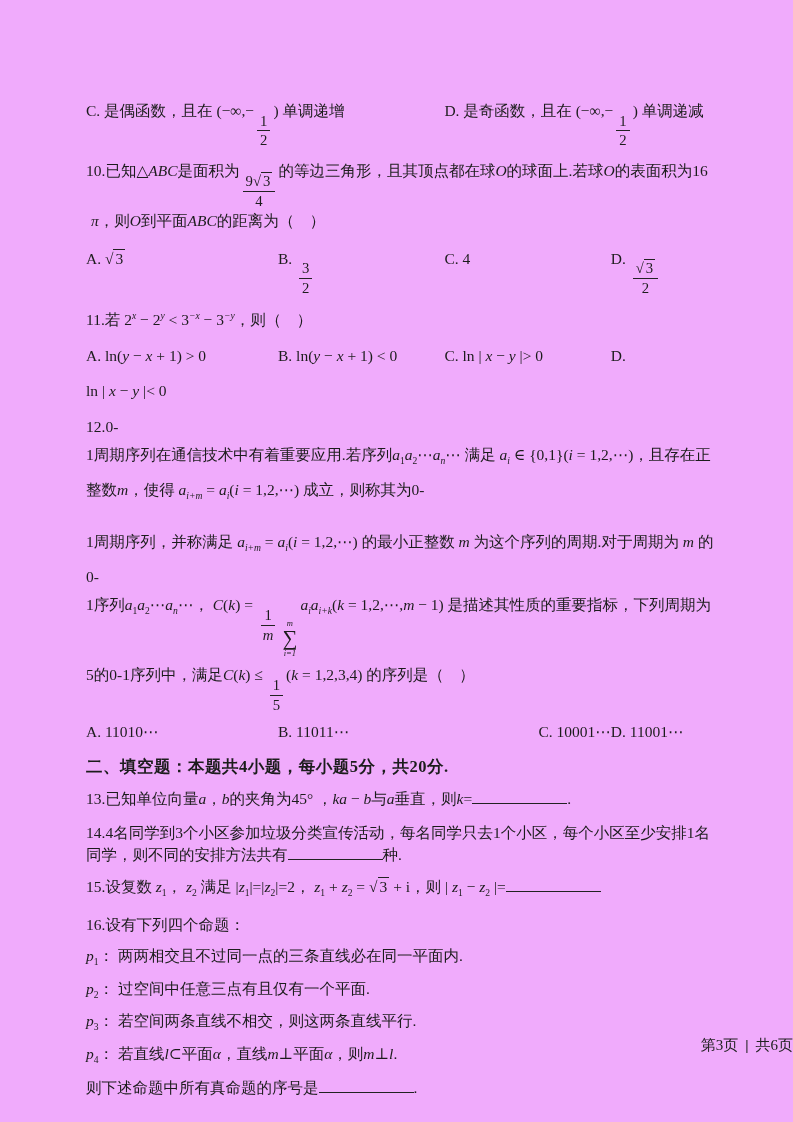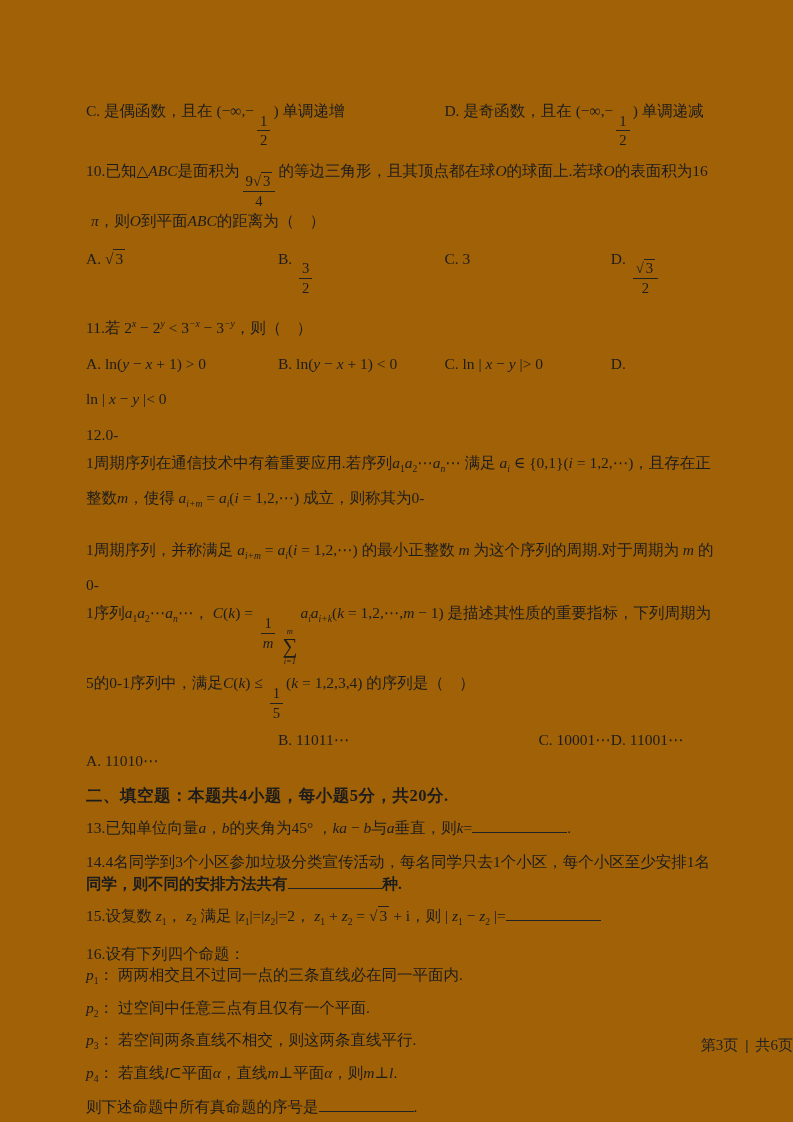--- a/index.html
+++ b/index.html
@@ -5,21 +5,21 @@
   * { box-sizing: border-box; }
   html,body { margin:0; padding:0; }
   body {
     width: 793px; height: 1122px;
     background: #ffffff;
     font-family: "Liberation Serif", "DejaVu Serif", serif;
     color: #1c1c1c;
     position: relative;
     overflow: hidden;
   }
-  .page { position:absolute; inset:0; background:#a16207; }
+  .page { position:absolute; inset:0; background:#f0abfc; }
   .content {
     position:absolute; left:86px; top:100px; width:640px;
     font-size: 15.5px;
   }
   .line { white-space: nowrap; line-height: 1.4; }
   .line.bold { font-weight: bold; font-size: 16.5px; letter-spacing: 0.5px; }
   .opts { display:flex; }
   .opt { display:inline-block; flex: 0 0 auto; }
   .txt {}
   .var { font-style: italic; }
@@ -64,27 +64,27 @@
         <span class="opt" style="width: 44%;"><span class="txt">D. 是奇函数，且在 (−∞,−</span><span class="frac">
             <span class="fr-num"><span class="txt">1</span></span>
             <span class="fr-den"><span class="txt">2</span></span>
           </span><span class="txt">) 单调递减</span></span>
       </div>
       <div class="line" style=""><span class="txt">10.已知△</span><span class="var">ABC</span><span class="txt">是面积为</span><span class="frac">
           <span class="fr-num"><span class="txt">9</span><span class="sqrt"><span class="rsign">√</span><span class="rad">3</span></span></span>
           <span class="fr-den"><span class="txt">4</span></span>
         </span><span class="txt">的等边三角形，且其顶点都在球</span><span class="var">O</span><span class="txt">的球面上.若球</span><span class="var">O</span><span class="txt">的表面积为16</span></div>
       <div class="line" style="margin-bottom: 16px;"><span class="sp" style="width: 5px;"></span><span class="var">π</span><span class="txt">，则</span><span class="var">O</span><span class="txt">到平面</span><span class="var">ABC</span><span class="txt">的距离为（　）</span></div>
-      <div class="line opts" style="margin-bottom: 20px;">
+      <div class="line opts" style="margin-bottom: 12px;">
         <span class="opt" style="width: 30%;"><span class="txt">A.  </span><span class="sqrt"><span class="rsign">√</span><span class="rad">3</span></span></span>
         <span class="opt" style="width: 26%;"><span class="txt">B.  </span><span class="frac">
             <span class="fr-num"><span class="txt">3</span></span>
             <span class="fr-den"><span class="txt">2</span></span>
           </span></span>
-        <span class="opt" style="width: 26%;"><span class="txt">C.  3</span></span>
+        <span class="opt" style="width: 26%;"><span class="txt">C.  4</span></span>
         <span class="opt" style="width: 18%;"><span class="txt">D.  </span><span class="frac">
             <span class="fr-num"><span class="sqrt"><span class="rsign">√</span><span class="rad">3</span></span></span>
             <span class="fr-den"><span class="txt">2</span></span>
           </span></span>
       </div>
       <div class="line" style="margin-bottom: 14px;"><span class="txt">11.若 2</span><sup class="it">x</sup><span class="txt"> − 2</span><sup class="it">y</sup><span class="txt"> &lt; 3</span><sup class="it">−x</sup><span class="txt"> − 3</span><sup class="it">−y</sup><span class="txt">，则（　）</span></div>
       <div class="line opts" style="margin-bottom: 14px;">
         <span class="opt" style="width: 30%;"><span class="txt">A. ln(</span><span class="var">y</span><span class="txt"> − </span><span class="var">x</span><span class="txt"> + 1) &gt; 0</span></span>
         <span class="opt" style="width: 26%;"><span class="txt">B. ln(</span><span class="var">y</span><span class="txt"> − </span><span class="var">x</span><span class="txt"> + 1) &lt; 0</span></span>
         <span class="opt" style="width: 26%;"><span class="txt">C. ln | </span><span class="var">x</span><span class="txt"> − </span><span class="var">y</span><span class="txt"> |&gt; 0</span></span>
@@ -102,31 +102,31 @@
         </span><span class="sum">
           <span class="lim">m</span>
           <span class="sigma">∑</span>
           <span class="lim">i=1</span>
         </span><span class="var">a<sub class="it">i</sub></span><span class="var">a<sub class="it">i+k</sub></span><span class="txt">(</span><span class="var">k</span><span class="txt"> = 1,2,⋯,</span><span class="var">m</span><span class="txt"> − 1) 是描述其性质的重要指标，下列周期为</span></div>
       <div class="line" style="margin-bottom: 8px;"><span class="txt">5的0-1序列中，满足</span><span class="var">C</span><span class="txt">(</span><span class="var">k</span><span class="txt">) ≤ </span><span class="frac">
           <span class="fr-num"><span class="txt">1</span></span>
           <span class="fr-den"><span class="txt">5</span></span>
         </span><span class="txt">(</span><span class="var">k</span><span class="txt"> = 1,2,3,4) 的序列是（　）</span></div>
       <div class="line opts" style="margin-bottom: 12px;">
-        <span class="opt" style="width: 30%; margin-top: 21px;"><span class="txt">A. 11010⋯</span></span>
+        <span class="opt" style="width: 30%;"><span class="txt">A. 11010⋯</span></span>
         <span class="opt" style="width: 26%;"><span class="txt">B. 11011⋯</span></span>
         <span class="opt" style="width: 26%; text-align: right;"><span class="txt">C. 10001⋯</span></span>
         <span class="opt" style="width: 18%;"><span class="txt">D. 11001⋯</span></span>
       </div>
       <div class="line bold" style="margin-bottom: 10px;"><span class="txt">二、填空题：本题共4小题，每小题5分，共20分.</span></div>
       <div class="line" style="margin-bottom: 12px;"><span class="txt">13.已知单位向量</span><span class="var">a</span><span class="txt">，</span><span class="var">b</span><span class="txt">的夹角为45° ，</span><span class="var">ka</span><span class="txt"> − </span><span class="var">b</span><span class="txt">与</span><span class="var">a</span><span class="txt">垂直，则</span><span class="var">k</span><span class="txt">=</span><span class="blank" style="width: 95px;"></span><span class="txt">.</span></div>
       <div class="line" style=""><span class="txt">14.4名同学到3个小区参加垃圾分类宣传活动，每名同学只去1个小区，每个小区至少安排1名</span></div>
-      <div class="line" style="margin-bottom: 10px; font-weight: bold;"><span class="txt">同学，则不同的安排方法共有</span><span class="blank" style="width: 95px;"></span><span class="txt">种.</span></div>
+      <div class="line" style="margin-bottom: 10px;"><span class="txt">同学，则不同的安排方法共有</span><span class="blank" style="width: 95px;"></span><span class="txt">种.</span></div>
       <div class="line" style="margin-bottom: 14px;"><span class="txt">15.设复数 </span><span class="var">z<sub>1</sub></span><span class="txt">， </span><span class="var">z<sub>2</sub></span><span class="txt"> 满足 |</span><span class="var">z<sub>1</sub></span><span class="txt">|=|</span><span class="var">z<sub>2</sub></span><span class="txt">|=2， </span><span class="var">z<sub>1</sub></span><span class="txt"> + </span><span class="var">z<sub>2</sub></span><span class="txt"> = </span><span class="sqrt"><span class="rsign">√</span><span class="rad">3</span></span><span class="txt"> + i，则 | </span><span class="var">z<sub>1</sub></span><span class="txt"> − </span><span class="var">z<sub>2</sub></span><span class="txt"> |=</span><span class="blank" style="width: 95px;"></span></div>
-      <div class="line" style=""><span class="txt">16.设有下列四个命题：</span></div>
+      <div class="line" style="margin-bottom: 10px;"><span class="txt">16.设有下列四个命题：</span></div>
       <div class="line" style="margin-bottom: 9px;"><span class="var">p<sub>1</sub></span><span class="txt">：  两两相交且不过同一点的三条直线必在同一平面内.</span></div>
       <div class="line" style="margin-bottom: 9px;"><span class="var">p<sub>2</sub></span><span class="txt">：  过空间中任意三点有且仅有一个平面.</span></div>
       <div class="line" style="margin-bottom: 9px;"><span class="var">p<sub>3</sub></span><span class="txt">：  若空间两条直线不相交，则这两条直线平行.</span></div>
       <div class="line" style="margin-bottom: 10px;"><span class="var">p<sub>4</sub></span><span class="txt">：  若直线</span><span class="var">l</span><span class="txt">⊂平面</span><span class="var">α</span><span class="txt">，直线</span><span class="var">m</span><span class="txt">⊥平面</span><span class="var">α</span><span class="txt">，则</span><span class="var">m</span><span class="txt">⊥</span><span class="var">l</span><span class="txt">.</span></div>
       <div class="line" style="margin-bottom: 16px;"><span class="txt">则下述命题中所有真命题的序号是</span><span class="blank" style="width: 95px;"></span><span class="txt">.</span></div>
     </div>
   <div class="footer">
     <span>第3页</span><span class="sep">|</span><span>共6页</span>
   </div>
 </div>

